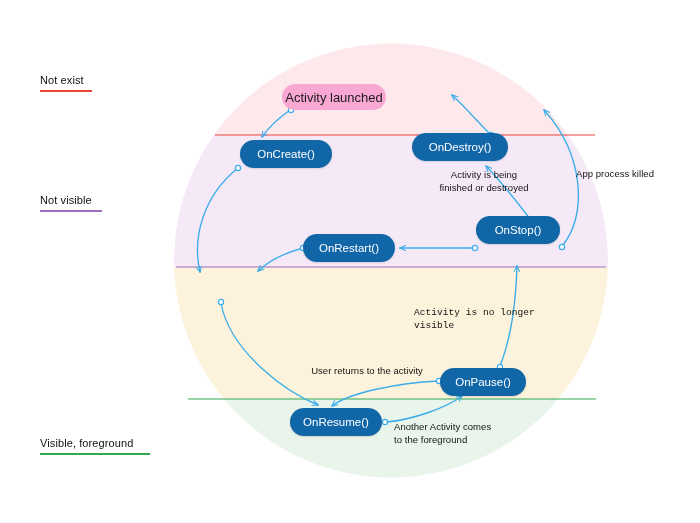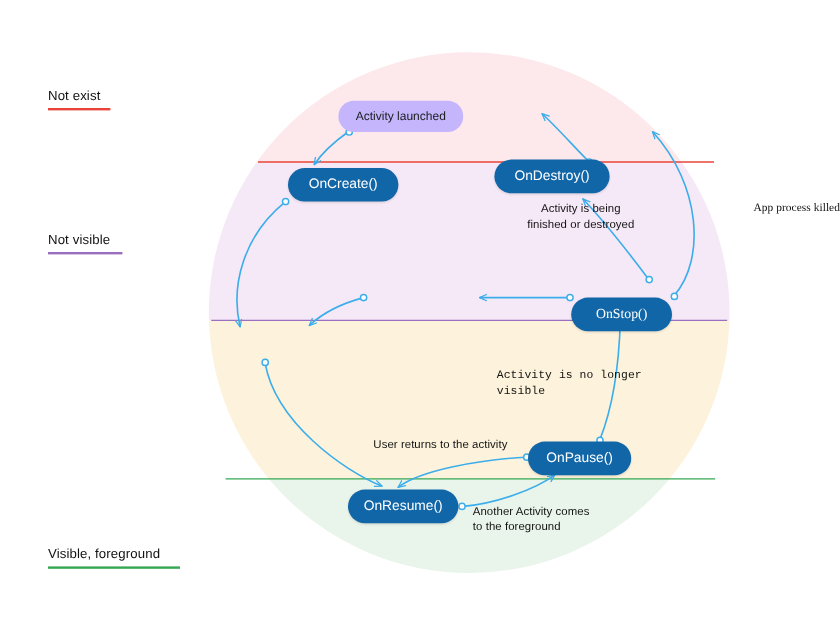--- a/index.html
+++ b/index.html
@@ -11,46 +11,46 @@
   
   .legend-item{position:absolute;left:40px;}
   .legend-item .legend-label{
     font-size:11px;color:#111111;letter-spacing:.1px;white-space:nowrap;
     display:block;padding-bottom:4px;}
   .legend-item .legend-rule{display:block;height:2px;width:0;}
 
   #legend-not-exist{top:74px;}
   #legend-not-visible{top:194px;}
   #legend-visible-bg{top:312px;}
-  #legend-visible-fg{top:437px;margin-top:19px;}
+  #legend-visible-fg{top:437px;}
 
   
   svg#diagram{position:absolute;left:0;top:0;width:700px;height:523px;}
 
   
   .node{position:absolute;display:flex;align-items:center;justify-content:center;
         border-radius:999px;box-sizing:border-box;white-space:nowrap;}
   .node.state{background:#1166a8;color:#ffffff;font-size:11.5px;height:28px;
         box-shadow:0 1px 2px rgba(0,0,0,.12);}
-  .node.launched{background:#c4b5fd;color:#1b1b1b;font-size:10px;height:26px;}
+  .node.launched{background:#f9a8d4;color:#1b1b1b;font-size:13px;height:26px;}
 
   #node-activity-launched{left:282px;top:84px;width:104px;}
   #node-oncreate{left:240px;top:140px;width:92px;}
   #node-ondestroy{left:412px;top:133px;width:96px;}
   #node-onrestart{left:303px;top:234px;width:92px;}
-  #node-onstop{left:476px;top:248px;width:84px;font-family:Liberation Serif, serif;}
+  #node-onstop{left:476px;top:216px;width:84px;}
   #node-onstart{left:206px;top:274px;width:94px;}
   #node-onpause{left:440px;top:368px;width:86px;}
   #node-onresume{left:290px;top:408px;width:92px;}
 
   
   .anno{position:absolute;font-size:9.5px;color:#121212;line-height:12.5px;
         white-space:pre-line;letter-spacing:.05px;}
   #anno-destroyed{left:424px;top:169px;width:120px;text-align:center;}
-  #anno-killed{left:600px;top:168px;width:100px;text-align:right;font-family:Liberation Serif, serif;}
+  #anno-killed{left:576px;top:168px;width:100px;text-align:left;}
   #anno-navigates{left:400px;top:219px;width:86px;text-align:center;}
   #anno-no-longer{left:414px;top:307px;width:140px;text-align:left;font-family:Liberation Mono, monospace;}
   #anno-returns{left:302px;top:365px;width:130px;text-align:center;}
   #anno-another{left:394px;top:421px;width:124px;text-align:left;}
 </style>
 </head>
 <body>
 
 <div id="stage">
 
@@ -133,20 +133,23 @@
   </div>
 
   <div class="node state" id="node-oncreate">
     <span>OnCreate()</span>
   </div>
 
   <div class="node state" id="node-ondestroy">
     <span>OnDestroy()</span>
   </div>
 
+  <div class="node state" id="node-onrestart">
+    <span>OnRestart()</span>
+  </div>
 
   <div class="node state" id="node-onstop">
     <span>OnStop()</span>
   </div>
 
 
   <div class="node state" id="node-onpause">
     <span>OnPause()</span>
   </div>
 

